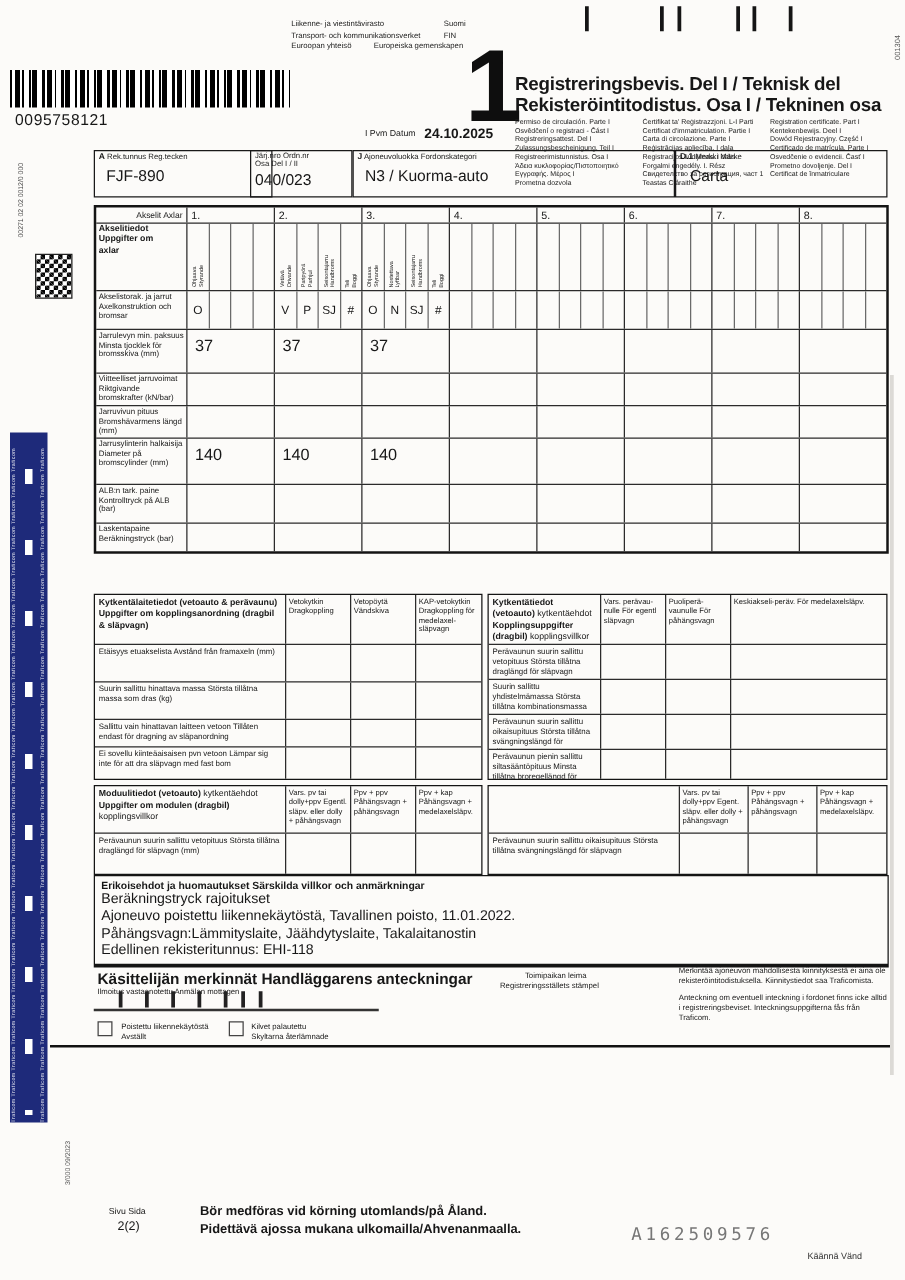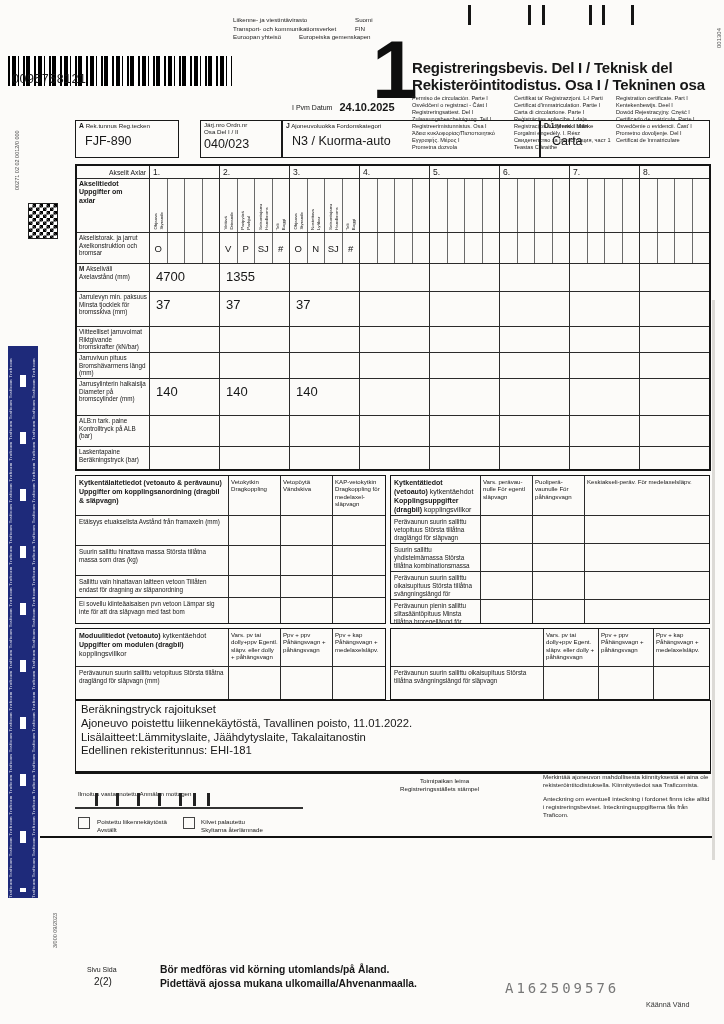--- a/index.html
+++ b/index.html
@@ -14,21 +14,21 @@
 .org-row{display:flex}
 .org-fi{width:122px}
 .ttick{width:3px;height:20px;background:#151515;top:5px}
 .bigone{left:372px;top:36px;font-size:82px;font-weight:900;line-height:.82;letter-spacing:-3px;color:#0e0e0e}
 .doc-title{left:412px;top:60px;width:302px;font-weight:bold;font-size:15px;line-height:1.12;letter-spacing:-.2px}
 .langs{left:412px;top:95px;width:302px;display:flex;gap:4px}
 .lang-col{flex:1;font-size:5.6px;line-height:1.25;color:#222}
 .vcode-right{right:2px;top:28px;font-size:6px;color:#555}
 .vcode-left{left:14px;top:95px;height:95px;font-size:5.5px;color:#444}
 .barcode{left:8px;top:56px;width:224px;height:30px;background:repeating-linear-gradient(90deg,#000 0 2px,#fff 2px 4px,#000 4px 8px,#fff 8px 10px,#000 10px 11px,#fff 11px 15px,#000 15px 17px,#fff 17px 18px,#000 18px 22px,#fff 22px 26px)}
-.barcode-num{left:12px;top:72px;font-size:12.5px;letter-spacing:.5px}
+.barcode-num{left:12px;top:89px;font-size:12.5px;letter-spacing:.5px}
 .datamatrix{left:28px;top:203px;width:30px;height:36px;border:1px solid #222;background-image:linear-gradient(45deg,#000 25%,transparent 25% 75%,#000 75%),linear-gradient(45deg,#000 25%,#fff 25% 75%,#000 75%);background-size:7px 7px;background-position:0 0,3.5px 3.5px}
 .dateline{left:292px;top:101px;display:flex;align-items:flex-end;gap:7px}
 .date-label{font-size:7px;padding-bottom:2px}
 .date-value{font-size:11px;font-weight:700}
 
 
 .fbox{top:120px;height:38px;border:1.6px solid #191919}
 .flabel{font-size:6.2px;line-height:1.25;padding:1px 0 0 3px;white-space:nowrap}
 .flabel b{font-size:6.8px}
 .fvalue{font-size:12.5px;padding:4px 0 0 9px}
@@ -162,21 +162,21 @@
   <div class="barcode"></div>
   <div class="barcode-num">0095758121</div>
   <div class="vtext vcode-left">00271 02 02 0012/0 000</div>
   <div class="datamatrix"></div>
 
   <div class="dateline">
     <span class="date-label">I Pvm Datum</span>
     <span class="date-value">24.10.2025</span>
   </div>
 
-  <div class="fbox" style="left:75px;width:104px">
+  <div class="fbox" style="left:75px;width:143px">
     <div class="flabel"><b>A</b> <span>Rek.tunnus  Reg.tecken</span></div>
     <div class="fvalue">FJF-890</div>
   </div>
   <div class="fbox" style="left:200px;width:82px">
     <div class="flabel" style="line-height:1.1">
       <span>Järj.nro  Ordn.nr</span><br>
       <span>Osa Del I / II</span>
     </div>
     <div class="fvalue tight" style="padding-left:3px">040/023</div>
   </div>
@@ -371,31 +371,20 @@
           <div class="ax-sub code"></div>
           <div class="ax-sub code"></div>
         </div>
         <div class="ax-col flags">
           <div class="ax-sub code"></div>
           <div class="ax-sub code"></div>
           <div class="ax-sub code"></div>
           <div class="ax-sub code"></div>
         </div>
       </div>
-      <div class="ax-row" style="height: 28px;">
-        <div class="ax-label"><b>M </b>Akseliväli Axelavstånd (mm)</div>
-        <div class="ax-col val">4700</div>
-        <div class="ax-col val">1355</div>
-        <div class="ax-col val"></div>
-        <div class="ax-col val"></div>
-        <div class="ax-col val"></div>
-        <div class="ax-col val"></div>
-        <div class="ax-col val"></div>
-        <div class="ax-col val"></div>
-      </div>
       <div class="ax-row" style="height: 35px;">
         <div class="ax-label">Jarrulevyn min. paksuus Minsta tjocklek för bromsskiva (mm)</div>
         <div class="ax-col val">37</div>
         <div class="ax-col val">37</div>
         <div class="ax-col val">37</div>
         <div class="ax-col val"></div>
         <div class="ax-col val"></div>
         <div class="ax-col val"></div>
         <div class="ax-col val"></div>
         <div class="ax-col val"></div>
@@ -544,27 +533,29 @@
       </div>
       <div class="cp-row" style="height: 32px;">
         <div class="cp-label">Perävaunun suurin sallittu oikaisupituus Största tillåtna svängningslängd för släpvagn</div>
         <div class="cp-col" style="width: 55px;"></div>
         <div class="cp-col" style="width: 55px;"></div>
         <div class="cp-col" style="width: 55px;"></div>
       </div>
     </div>
 
   <div class="special">
+    <div class="special-title">Erikoisehdot ja huomautukset Särskilda villkor och anmärkningar</div>
     <div class="special-line">Beräkningstryck rajoitukset</div>
     <div class="special-line">Ajoneuvo poistettu liikennekäytöstä, Tavallinen poisto, 11.01.2022.</div>
-    <div class="special-line">Lisälaitteet:Lämmityslaite, Jäähdytyslaite, Takalaitanostin</div>
-    <div class="special-line">Edellinen rekisteritunnus: EHI-181</div>
+    <div class="special-line">Påhängsvagn:Lämmityslaite, Jäähdytyslaite, Takalaitanostin</div>
+    <div class="special-line">Edellinen rekisteritunnus: EHI-118</div>
   </div>
 
   <div class="topline"></div>
+  <div class="handler-title">Käsittelijän merkinnät Handläggarens anteckningar</div>
   <div class="stamp-fi">Toimipaikan leima</div>
   <div class="stamp-sv">Registreringsställets stämpel</div>
   <div class="received">Ilmoitus vastaanotettu Anmälan mottagen</div>
   <div class="htick" style="left:95px"></div>
   <div class="htick" style="left:116px"></div>
   <div class="htick" style="left:137px"></div>
   <div class="htick" style="left:158px"></div>
   <div class="htick" style="left:179px"></div>
   <div class="htick" style="left:193px"></div>
   <div class="htick" style="left:207px"></div>

